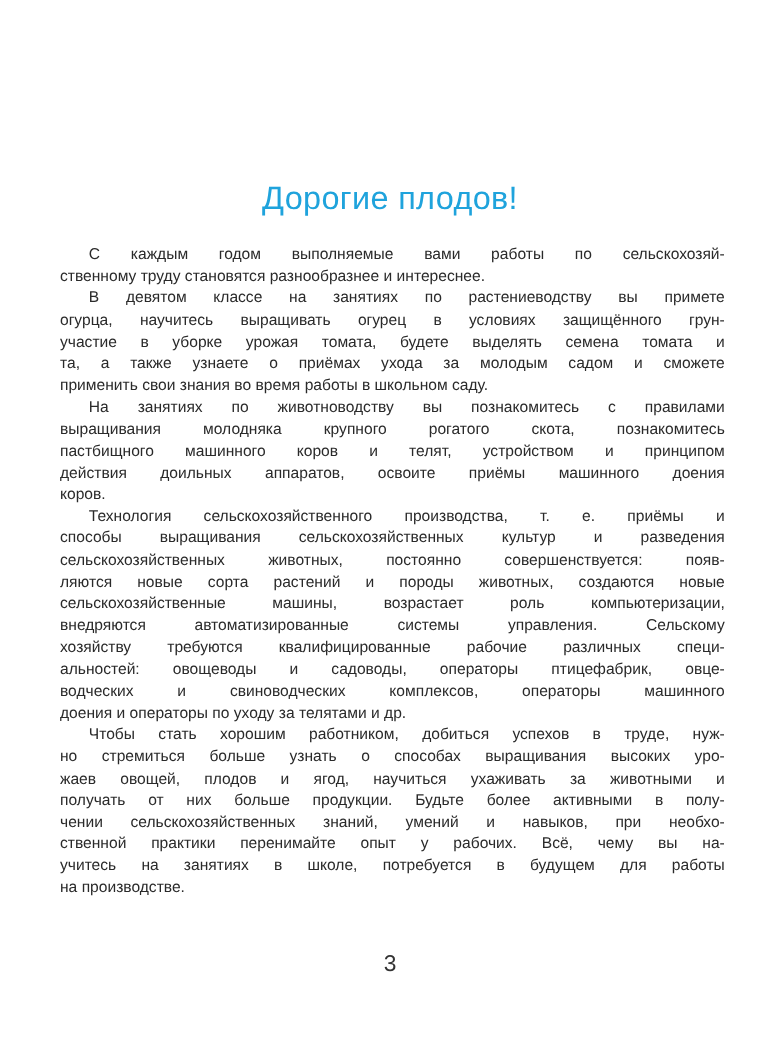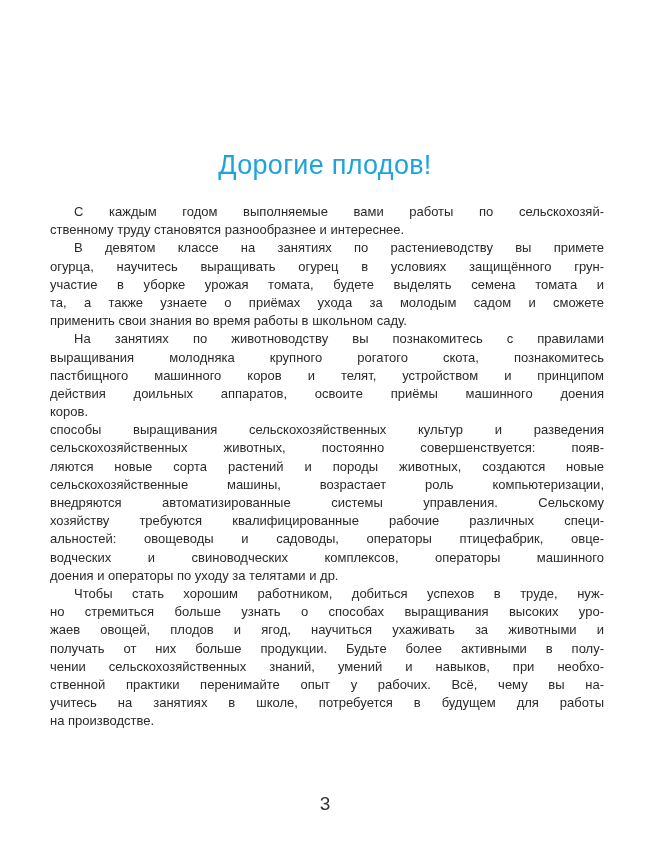--- a/index.html
+++ b/index.html
@@ -22,20 +22,21 @@
     <span class="line indent">В девятом классе на занятиях по растениеводству вы примете</span>
     <span class="line">огурца, научитесь выращивать огурец в условиях защищённого грун-</span>
     <span class="line">участие в уборке урожая томата, будете выделять семена томата и</span>
     <span class="line">та, а также узнаете о приёмах ухода за молодым садом и сможете</span>
     <span class="line last">применить свои знания во время работы в школьном саду.</span>
     <span class="line indent">На занятиях по животноводству вы познакомитесь с правилами</span>
     <span class="line">выращивания молодняка крупного рогатого скота, познакомитесь</span>
     <span class="line">пастбищного машинного коров и телят, устройством и принципом</span>
     <span class="line">действия доильных аппаратов, освоите приёмы машинного доения</span>
     <span class="line last">коров.</span>
+    <span class="line indent">Технология сельскохозяйственного производства, т. е. приёмы и</span>
     <span class="line">способы выращивания сельскохозяйственных культур и разведения</span>
     <span class="line">сельскохозяйственных животных, постоянно совершенствуется: появ-</span>
     <span class="line">ляются новые сорта растений и породы животных, создаются новые</span>
     <span class="line">сельскохозяйственные машины, возрастает роль компьютеризации,</span>
     <span class="line">внедряются автоматизированные системы управления. Сельскому</span>
     <span class="line">хозяйству требуются квалифицированные рабочие различных специ-</span>
     <span class="line">альностей: овощеводы и садоводы, операторы птицефабрик, овце-</span>
     <span class="line">водческих и свиноводческих комплексов, операторы машинного</span>
     <span class="line last">доения и операторы по уходу за телятами и др.</span>
     <span class="line indent">Чтобы стать хорошим работником, добиться успехов в труде, нуж-</span>

